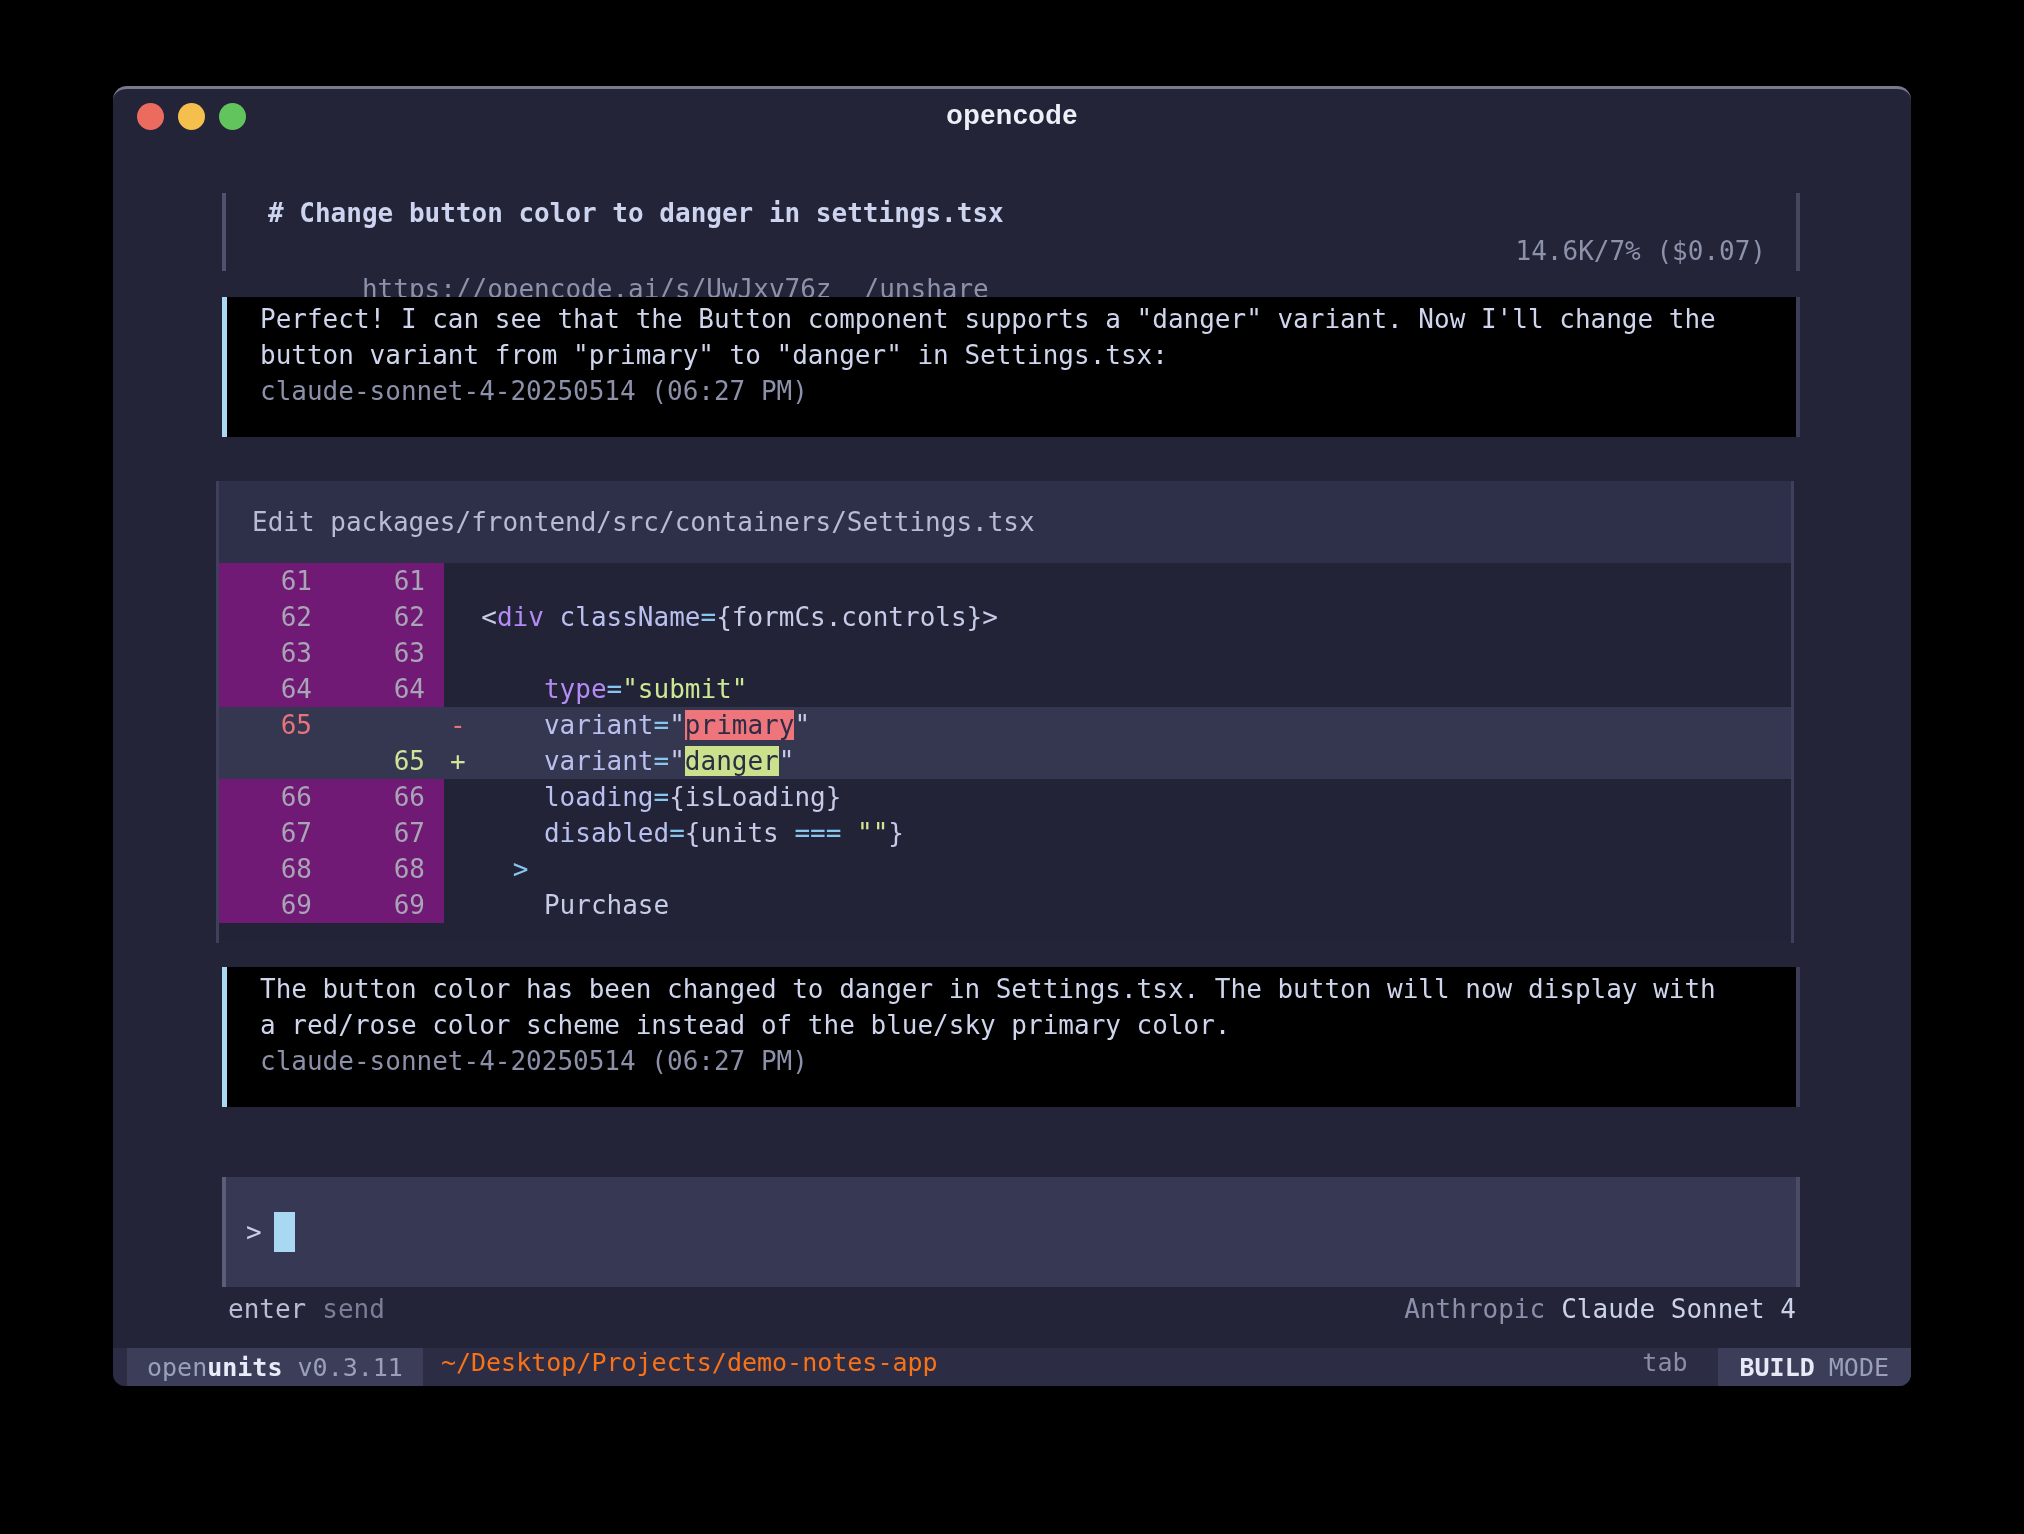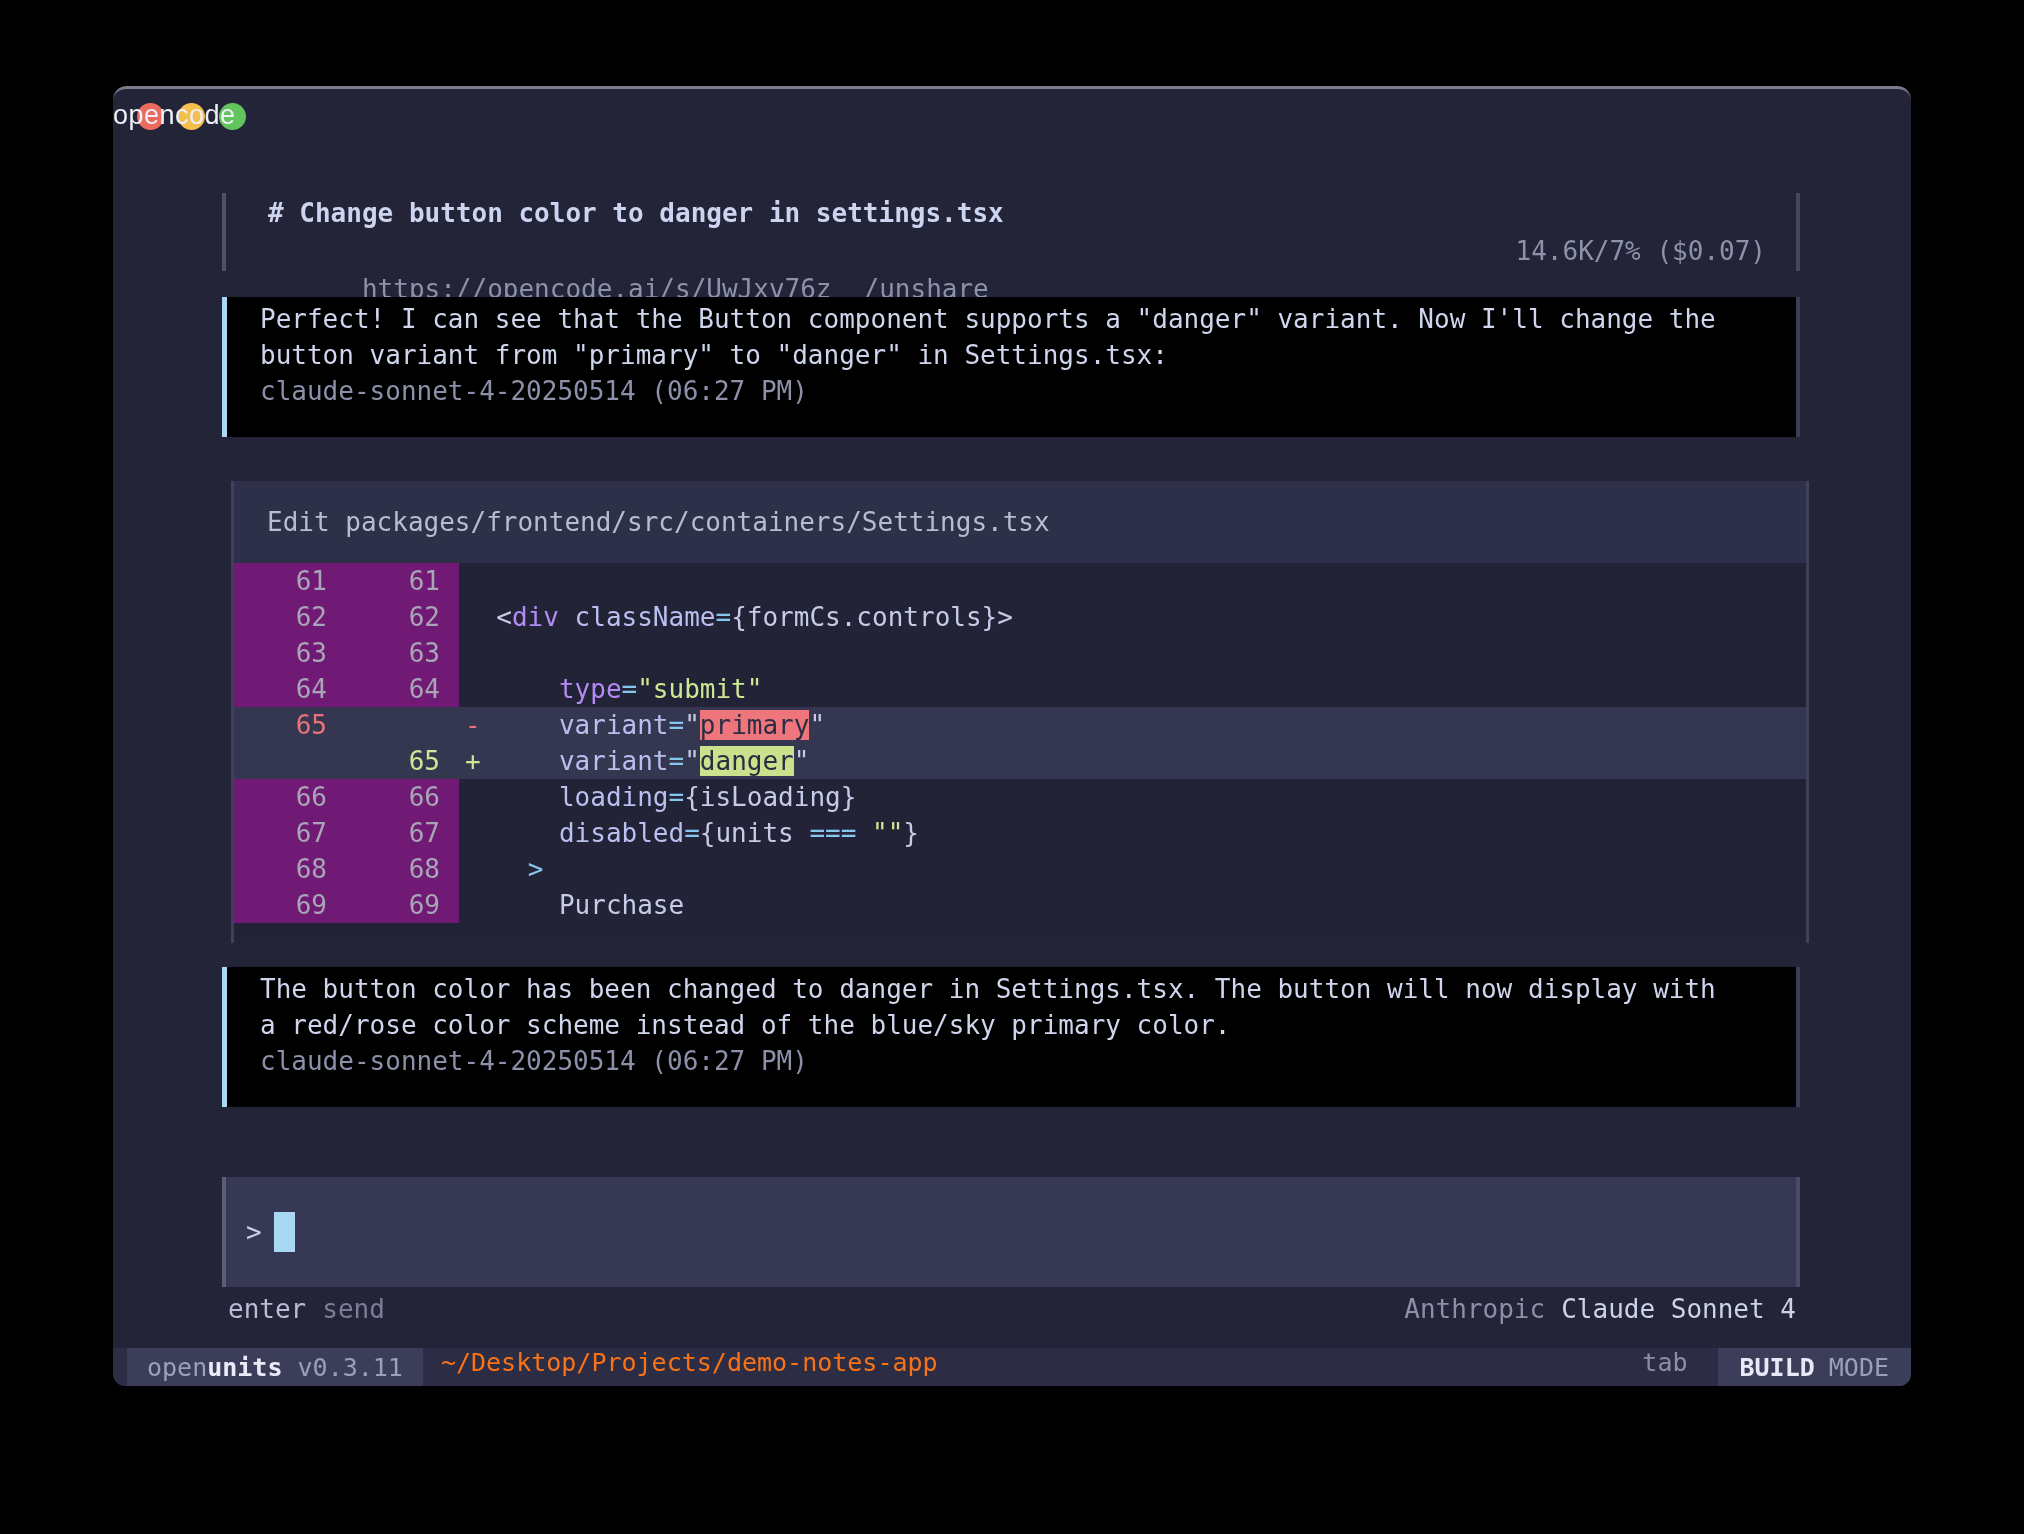--- a/index.html
+++ b/index.html
@@ -15,22 +15,22 @@
     box-sizing:border-box;
   }
   
   .titlebar { position:absolute; top:0; left:0; right:0; height:54px; }
   .lights { position:absolute; left:24px; top:0; height:54px; display:flex; align-items:center; gap:14px; }
   .light { width:27px; height:27px; border-radius:50%; }
   .light.red { background:#ec6b5f; }
   .light.yellow { background:#f5bf4e; }
   .light.green { background:#62c45c; }
   .wtitle {
-    position:absolute; left:0; right:0; top:11px; 
-    font-family:"Liberation Sans", sans-serif; font-weight:normal;
+    position:absolute; left:0; right:0; top:11px; text-align:center;
+    font-family:"Liberation Sans", sans-serif; font-weight:bold;
     font-size:27px; color:#eef0f8; letter-spacing:0.5px;
   }
   
   .sess {
     position:absolute; left:109px; top:104px; width:1578px; height:78px;
     box-sizing:border-box; border-left:4px solid #50526d; border-right:4px solid #45475f;
     padding:1px 0 0 42px;
   }
   .sess-title { font-size:26px; font-weight:bold; color:#cdd4ef; line-height:38px; white-space:pre; }
   .sess-sub   { font-size:26px; color:#8d92ab; line-height:38px; white-space:pre; }
@@ -45,21 +45,21 @@
     background:#000000; box-sizing:border-box;
     border-left:5px solid #a9d8f2; border-right:4px solid #3c3e58;
     padding:4px 24px 0 33px;
   }
   .msg.m1 { top:208px; }
   .msg.m2 { top:878px; }
   .msg-line { font-size:26px; color:#cfd5ec; line-height:36px; white-space:pre; }
   .msg-meta { font-size:26px; color:#8c90a9; line-height:36px; white-space:pre; }
   
   .card {
-    position:absolute; left:118px; top:392px; width:1578px; height:462px;
+    position:absolute; left:103px; top:392px; width:1578px; height:462px;
     box-sizing:border-box; border-left:3px solid #3e405c; border-right:3px solid #3e405c;
   }
   .card-head {
     height:82px; background:#2e2f48; display:flex; align-items:center;
     padding-left:33px; font-size:26px; color:#b8bcd2;
   }
   .card-body { background:#222337; padding-bottom:18px; }
   .drow { display:flex; height:36px; line-height:36px; font-size:26px; }
   .drow .gut { box-sizing:border-box; text-align:right; padding-right:19px; color:#a8a5b5; }
   .gut-old { width:112px; }

